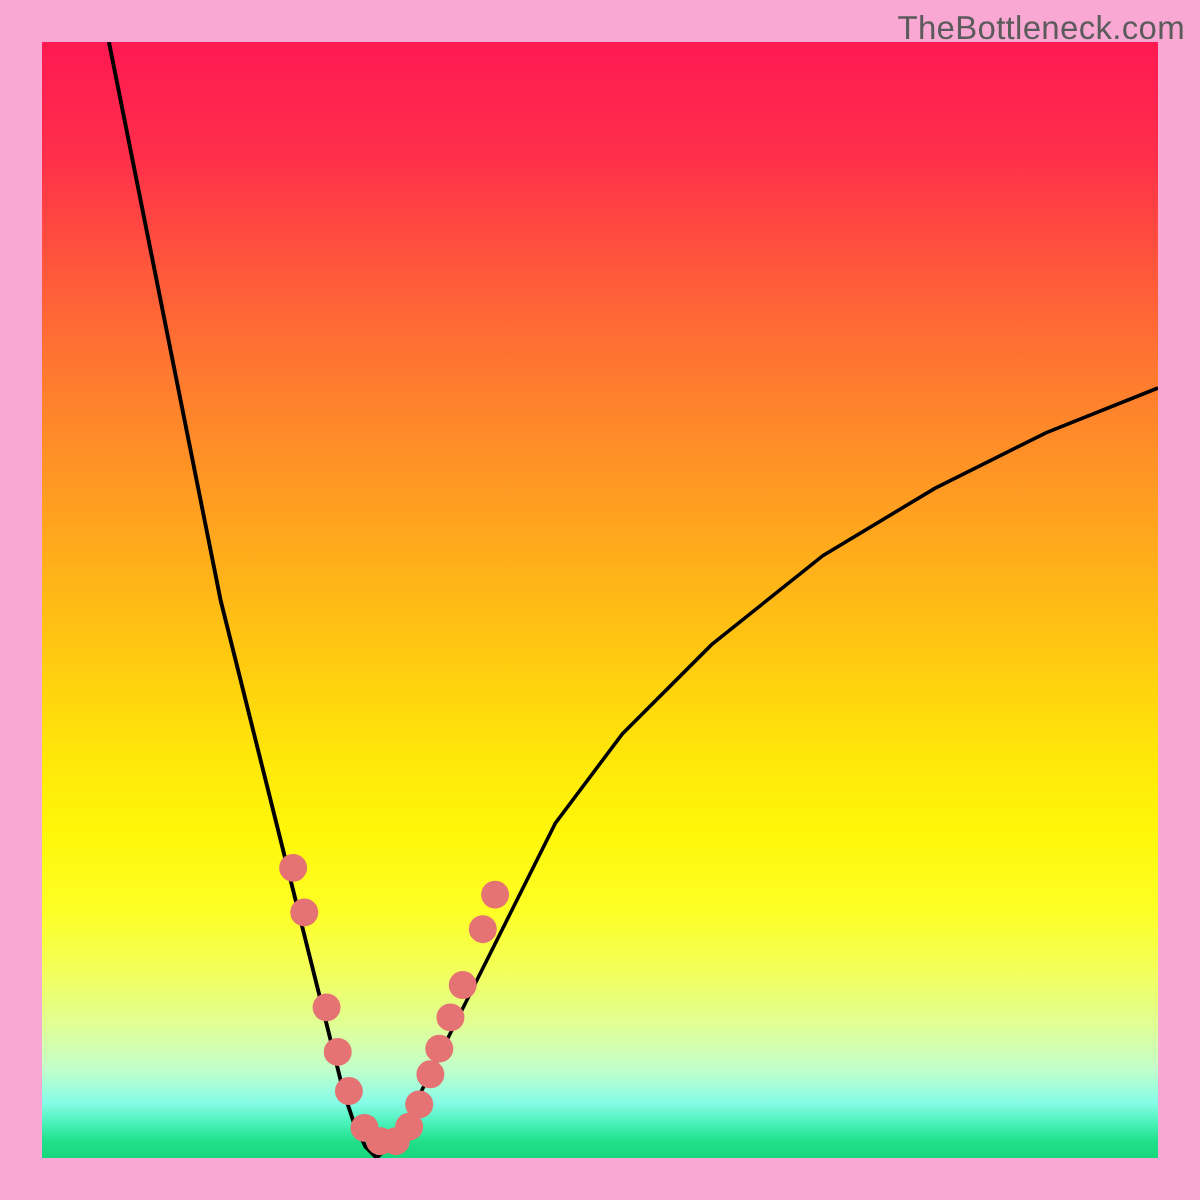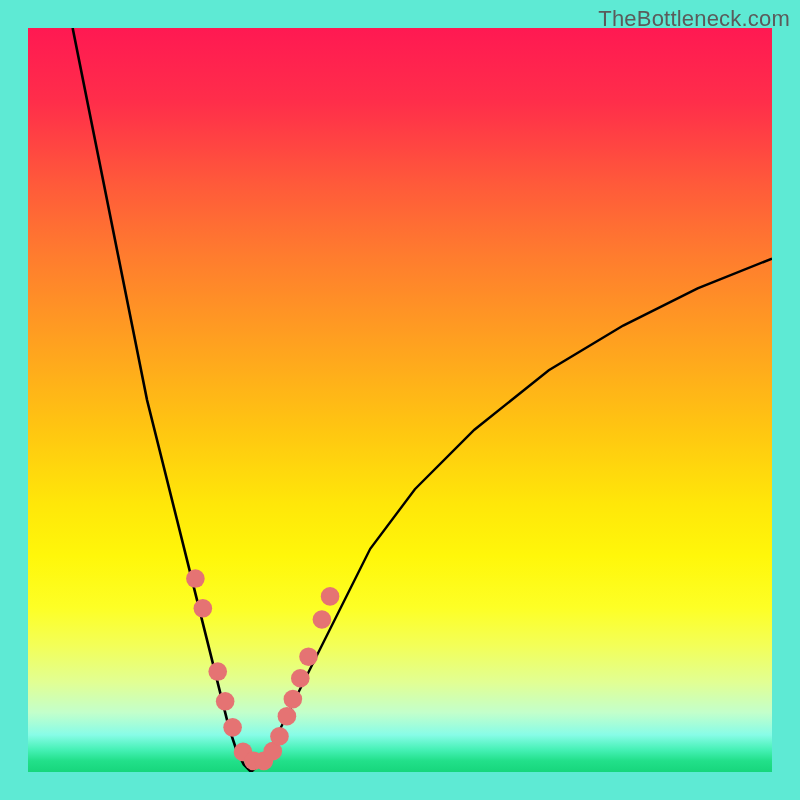--- a/index.html
+++ b/index.html
@@ -7,21 +7,21 @@
     padding: 0;
     width: 800px;
     height: 800px;
     background: #000;
     position: relative;
     font-family: Arial, Helvetica, sans-serif;
   }
   .frame {
     position: absolute;
     inset: 0;
-    background: #5eead4;
+    background: #f9a8d4;
   }
   .plot-area {
     position: absolute;
     left: 28px;
     top: 28px;
     width: 744px;
     height: 744px;
     overflow: hidden;
   }
   .gradient {

